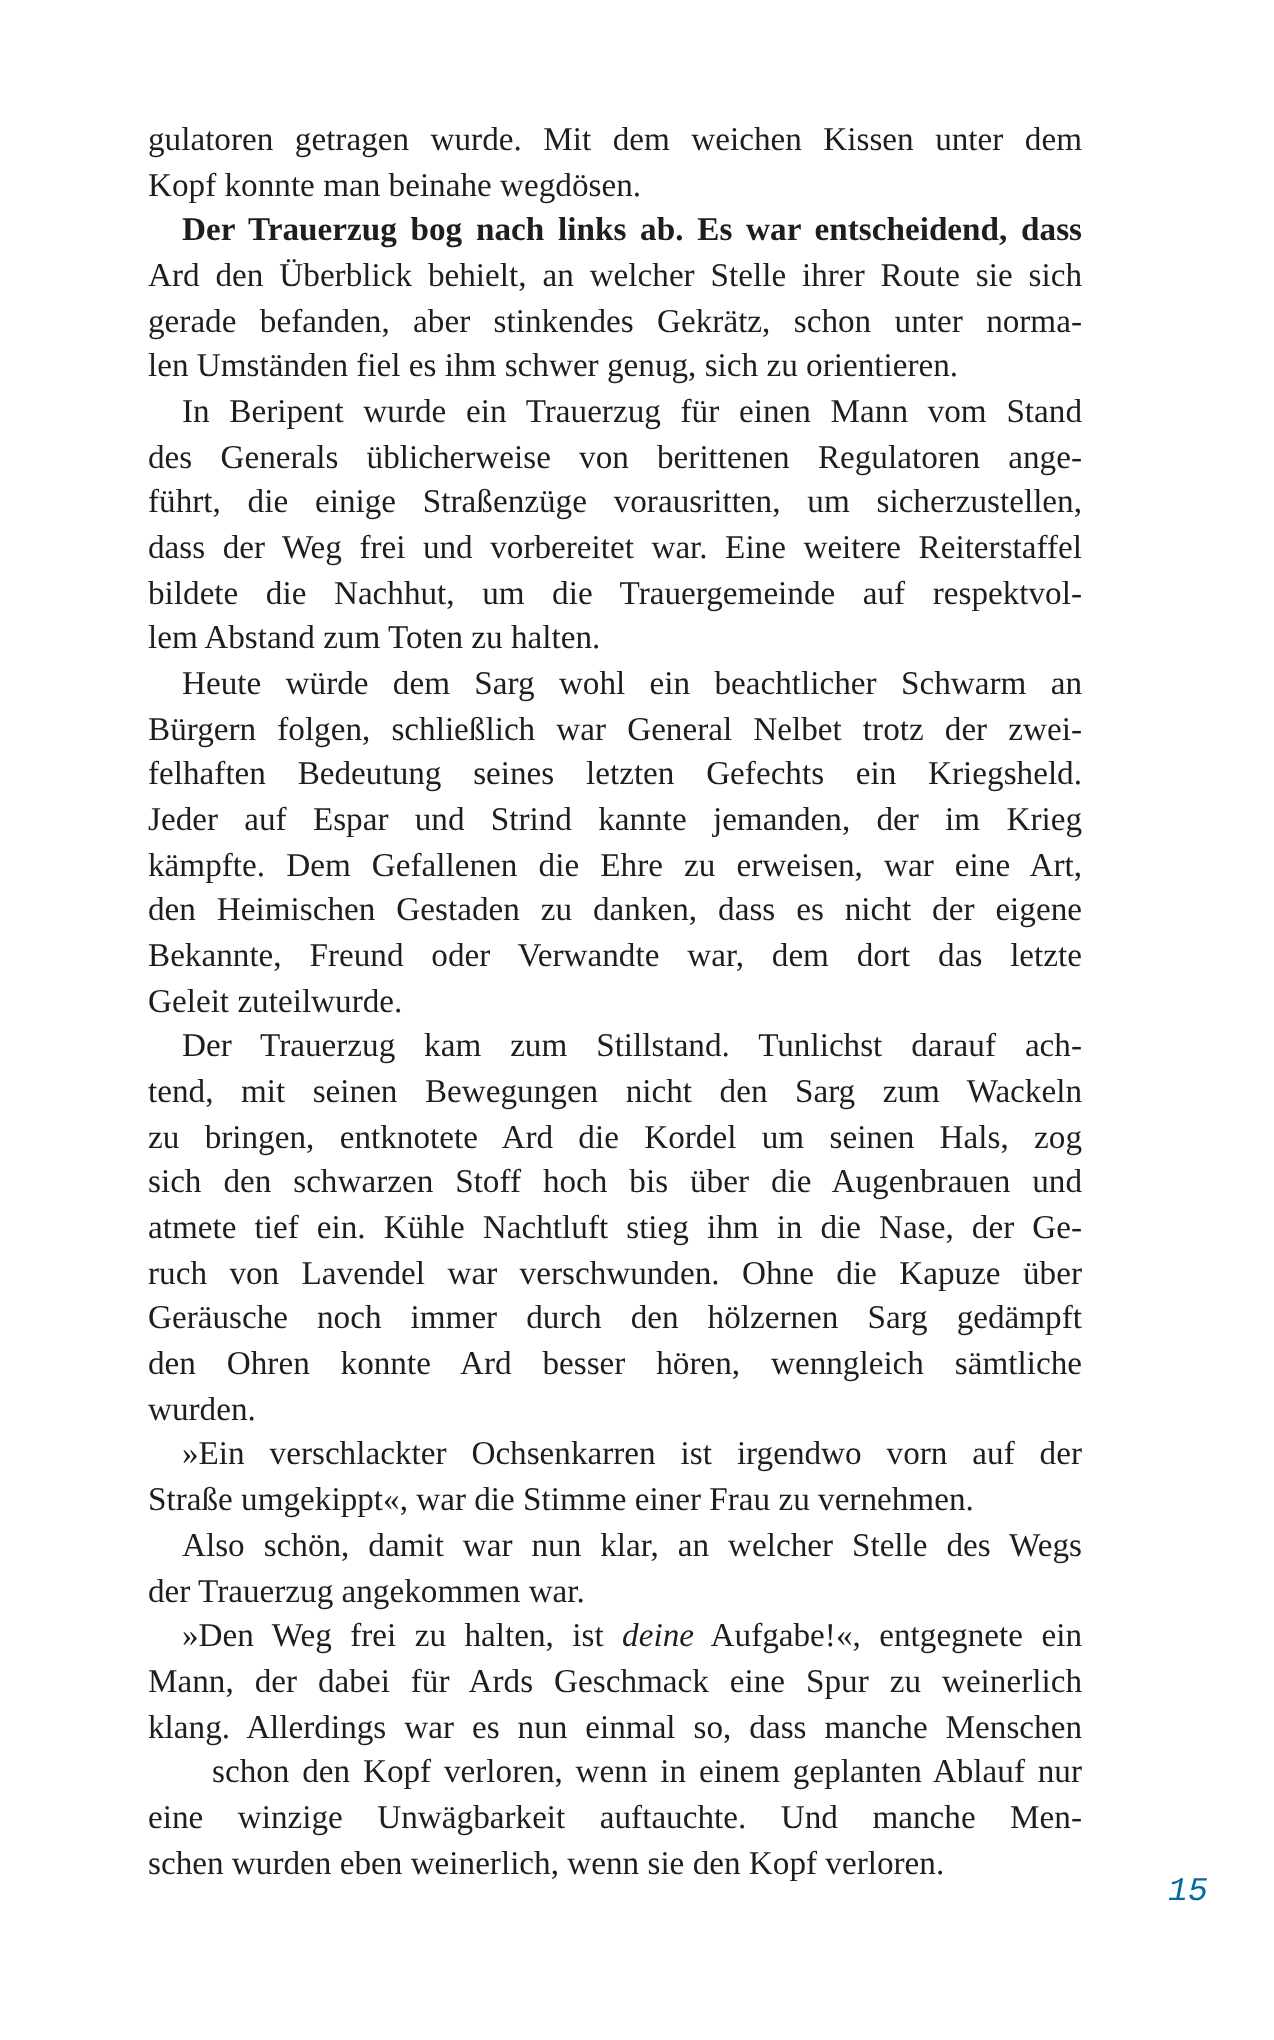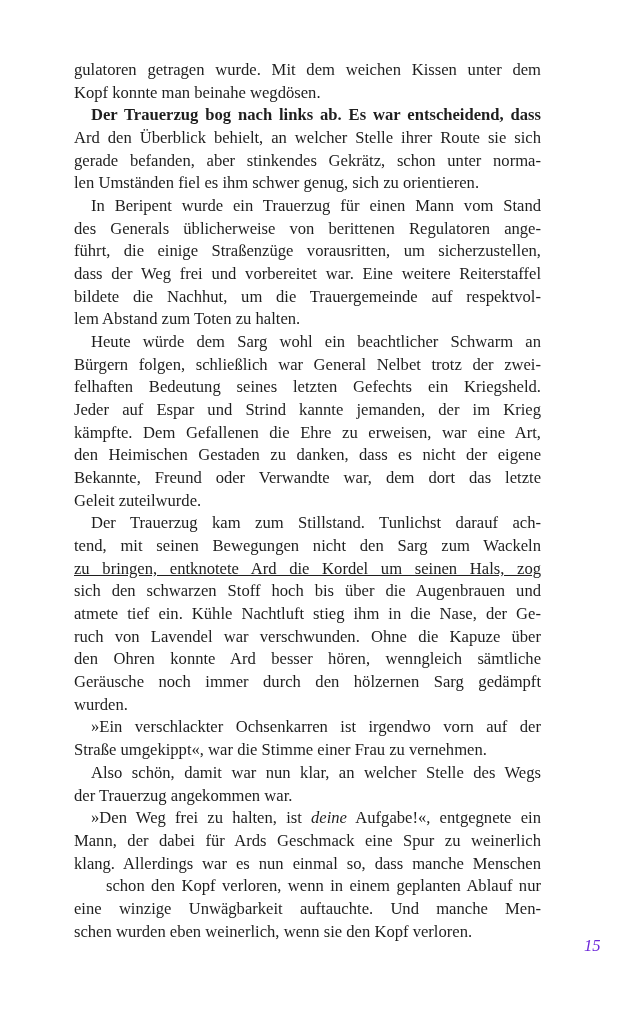--- a/index.html
+++ b/index.html
@@ -12,22 +12,22 @@
   }
   .line {
     display:block; height:22.68px; white-space:nowrap;
     text-align:justify; text-align-last:justify;
   }
   .line.last { text-align-last:left; }
   .line.indent { padding-left:17px; }
   .line em { font-style:italic; }
   .pagenum {
     position:absolute; left:584px; top:935px;
-    font-family:Liberation Serif, serif;
-    font-style:italic; font-size:16.6px; line-height:22.68px; color:#6d28d9;
+    font-family:Liberation Mono, monospace;
+    font-style:italic; font-size:16.6px; line-height:22.68px; color:#0369a1;
   }
 </style>
 </head>
 <body>
 
 <div class="page">
   <div class="textblock">
     <span class="line" style="word-spacing: 0px;">gulatoren getragen wurde. Mit dem weichen Kissen unter dem</span>
     <span class="line last">Kopf konnte man beinahe wegdösen.</span>
     <span class="line indent" style="word-spacing: 0px; font-weight: bold;">Der Trauerzug bog nach links ab. Es war entscheidend, dass</span>
@@ -43,26 +43,26 @@
     <span class="line indent" style="word-spacing: 0px;">Heute würde dem Sarg wohl ein beachtlicher Schwarm an</span>
     <span class="line" style="word-spacing: 0px;">Bürgern folgen, schließlich war General Nelbet trotz der zwei-</span>
     <span class="line" style="word-spacing: 0px;">felhaften Bedeutung seines letzten Gefechts ein Kriegsheld.</span>
     <span class="line" style="word-spacing: 0px;">Jeder auf Espar und Strind kannte jemanden, der im Krieg</span>
     <span class="line" style="word-spacing: 0px;">kämpfte. Dem Gefallenen die Ehre zu erweisen, war eine Art,</span>
     <span class="line" style="word-spacing: 0px;">den Heimischen Gestaden zu danken, dass es nicht der eigene</span>
     <span class="line" style="word-spacing: 0px;">Bekannte, Freund oder Verwandte war, dem dort das letzte</span>
     <span class="line last">Geleit zuteilwurde.</span>
     <span class="line indent" style="word-spacing: 0px;">Der Trauerzug kam zum Stillstand. Tunlichst darauf ach-</span>
     <span class="line" style="word-spacing: 0px;">tend, mit seinen Bewegungen nicht den Sarg zum Wackeln</span>
-    <span class="line" style="word-spacing: 0px; text-decoration: underline;">zu bringen, entknotete Ard die Kordel um seinen Hals, zog</span>
+    <span class="line" style="word-spacing: 0px;">zu bringen, entknotete Ard die Kordel um seinen Hals, zog</span>
     <span class="line" style="word-spacing: 0px;">sich den schwarzen Stoff hoch bis über die Augenbrauen und</span>
     <span class="line" style="word-spacing: 0px;">atmete tief ein. Kühle Nachtluft stieg ihm in die Nase, der Ge-</span>
     <span class="line" style="word-spacing: 0px;">ruch von Lavendel war verschwunden. Ohne die Kapuze über</span>
+    <span class="line" style="word-spacing: 0px;">Geräusche noch immer durch den hölzernen Sarg gedämpft</span>
     <span class="line" style="word-spacing: 0px;">den Ohren konnte Ard besser hören, wenngleich sämtliche</span>
-    <span class="line" style="word-spacing: 0px;">Geräusche noch immer durch den hölzernen Sarg gedämpft</span>
     <span class="line last">wurden.</span>
     <span class="line indent" style="word-spacing: 0px;">»Ein verschlackter Ochsenkarren ist irgendwo vorn auf der</span>
     <span class="line last">Straße umgekippt«, war die Stimme einer Frau zu vernehmen.</span>
     <span class="line indent" style="word-spacing: 0px;">Also schön, damit war nun klar, an welcher Stelle des Wegs</span>
     <span class="line last">der Trauerzug angekommen war.</span>
     <span class="line indent" style="word-spacing: 0px;"><span>»Den Weg frei zu halten, ist </span><em>deine</em><span> Aufgabe!«, entgegnete ein</span></span>
     <span class="line" style="word-spacing: 0px;">Mann, der dabei für Ards Geschmack eine Spur zu weinerlich</span>
     <span class="line" style="word-spacing: 0px;">klang. Allerdings war es nun einmal so, dass manche Menschen</span>
     <span class="line" style="word-spacing: 0px; margin-left: 32px;">schon den Kopf verloren, wenn in einem geplanten Ablauf nur</span>
     <span class="line" style="word-spacing: 0px;">eine winzige Unwägbarkeit auftauchte. Und manche Men-</span>

